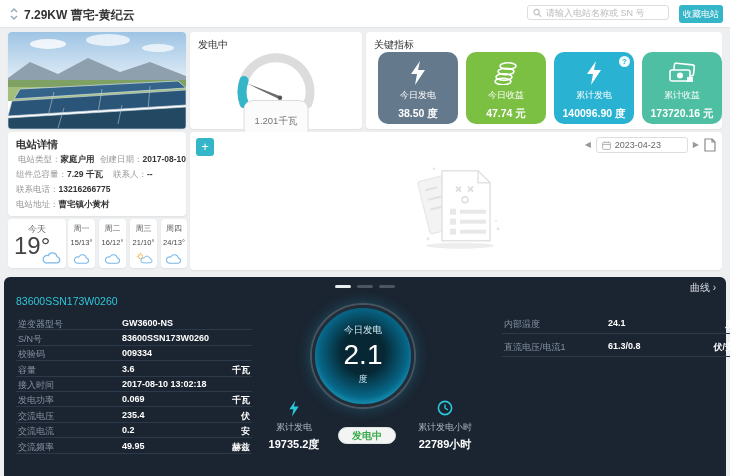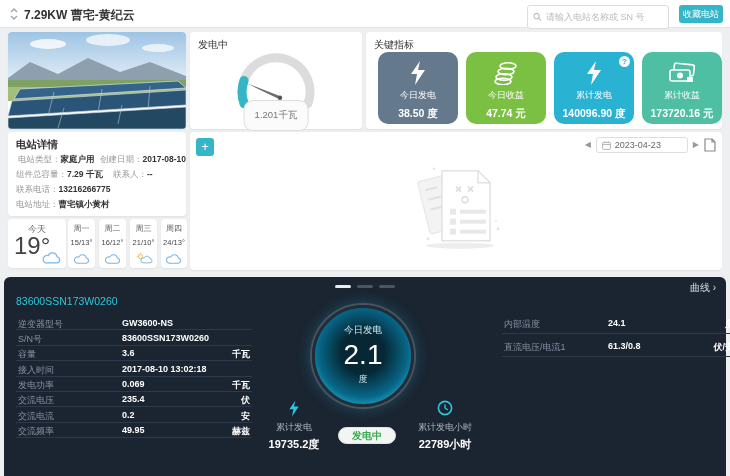--- a/index.html
+++ b/index.html
@@ -5,30 +5,30 @@
   * { margin:0; padding:0; box-sizing:border-box; }
   html,body { width:730px; height:476px; }
   body { font-family:"Liberation Sans","DejaVu Sans",sans-serif; background:#edeff0; position:relative; overflow:hidden; }
   .abs { position:absolute; }
   .card { background:#fff; border-radius:4px; box-shadow:0 1px 2px rgba(0,0,0,0.06); }
 
   
   #topbar { position:absolute; left:0; top:0; width:730px; height:28px; background:#fff; border-bottom:1px solid #e4e6e7; }
   #sort-icon { position:absolute; left:8px; top:7px; width:12px; height:14px; }
   #page-title { position:absolute; left:24px; top:7px; font-size:12px; font-weight:bold; color:#333; }
-  #search-box { position:absolute; left:527px; top:5px; width:142px; height:24px; border:1px solid #ddd; border-radius:3px; background:#fff; display:flex; align-items:center; padding:0 5px; gap:4px; }
+  #search-box { position:absolute; left:527px; top:5px; width:142px; height:15px; border:1px solid #ddd; border-radius:3px; background:#fff; display:flex; align-items:center; padding:0 5px; gap:4px; }
   #search-input { border:none; outline:none; flex:1; font-size:9px; color:#666; font-family:inherit; }
   #search-input::placeholder { color:#bbb; }
   #fav-btn { position:absolute; left:679px; top:5px; width:44px; height:18px; background:#35b5c8; color:#fff; border:none; border-radius:3px; font-size:9px; font-family:inherit; cursor:pointer; }
 
   
   #photo-card { left:8px; top:32px; width:178px; height:97px; overflow:hidden; }
   #gauge-card { left:190px; top:32px; width:172px; height:97px; }
   .card-title { position:absolute; left:8px; top:6px; font-size:10px; color:#333; }
-  #gauge-pill { position:absolute; left:50%; transform:translateX(-50%); top:68px; font-size:9.5px; color:#777; border:1px solid #ddd; background:#fbfbfb; border-radius:9px; padding:8px 10px; white-space:nowrap; }
+  #gauge-pill { position:absolute; left:50%; transform:translateX(-50%); top:68px; font-size:9.5px; color:#777; border:1px solid #ddd; background:#fbfbfb; border-radius:9px; padding:14px 10px; white-space:nowrap; }
   #kpi-card { left:366px; top:32px; width:356px; height:97px; }
   .kpi-tile { position:absolute; top:20px; width:80px; height:72px; border-radius:10px; color:#fff; text-align:center; }
   .kpi-tile .ticon { margin-top:8px; height:26px; display:flex; align-items:center; justify-content:center; }
   .kpi-label { font-size:9px; margin-top:3px; }
   .kpi-value { font-size:10.5px; font-weight:bold; margin-top:5px; }
   .kpi-slate { background:#64798c; left:12px; }
   .kpi-green { background:#7bc043; left:100px; }
   .kpi-cyan  { background:#29b2d2; left:188px; }
   .kpi-teal  { background:#4fbfa4; left:276px; }
   .help-badge { position:absolute; right:4px; top:4px; width:11px; height:11px; border-radius:50%; background:rgba(255,255,255,0.95); color:#29b2d2; font-size:8px; font-weight:bold; line-height:11px; text-align:center; }
@@ -325,20 +325,25 @@
         <span class="spec-label">逆变器型号</span>
         <span class="spec-value">GW3600-NS</span>
         <span class="spec-unit"></span>
       </div>
     <div class="spec-row">
         <span class="spec-label">S/N号</span>
         <span class="spec-value">83600SSN173W0260</span>
         <span class="spec-unit"></span>
       </div>
     <div class="spec-row">
+        <span class="spec-label">校验码</span>
+        <span class="spec-value">009334</span>
+        <span class="spec-unit"></span>
+      </div>
+    <div class="spec-row">
         <span class="spec-label">容量</span>
         <span class="spec-value">3.6</span>
         <span class="spec-unit">千瓦</span>
       </div>
     <div class="spec-row">
         <span class="spec-label">接入时间</span>
         <span class="spec-value">2017-08-10 13:02:18</span>
         <span class="spec-unit"></span>
       </div>
     <div class="spec-row">

